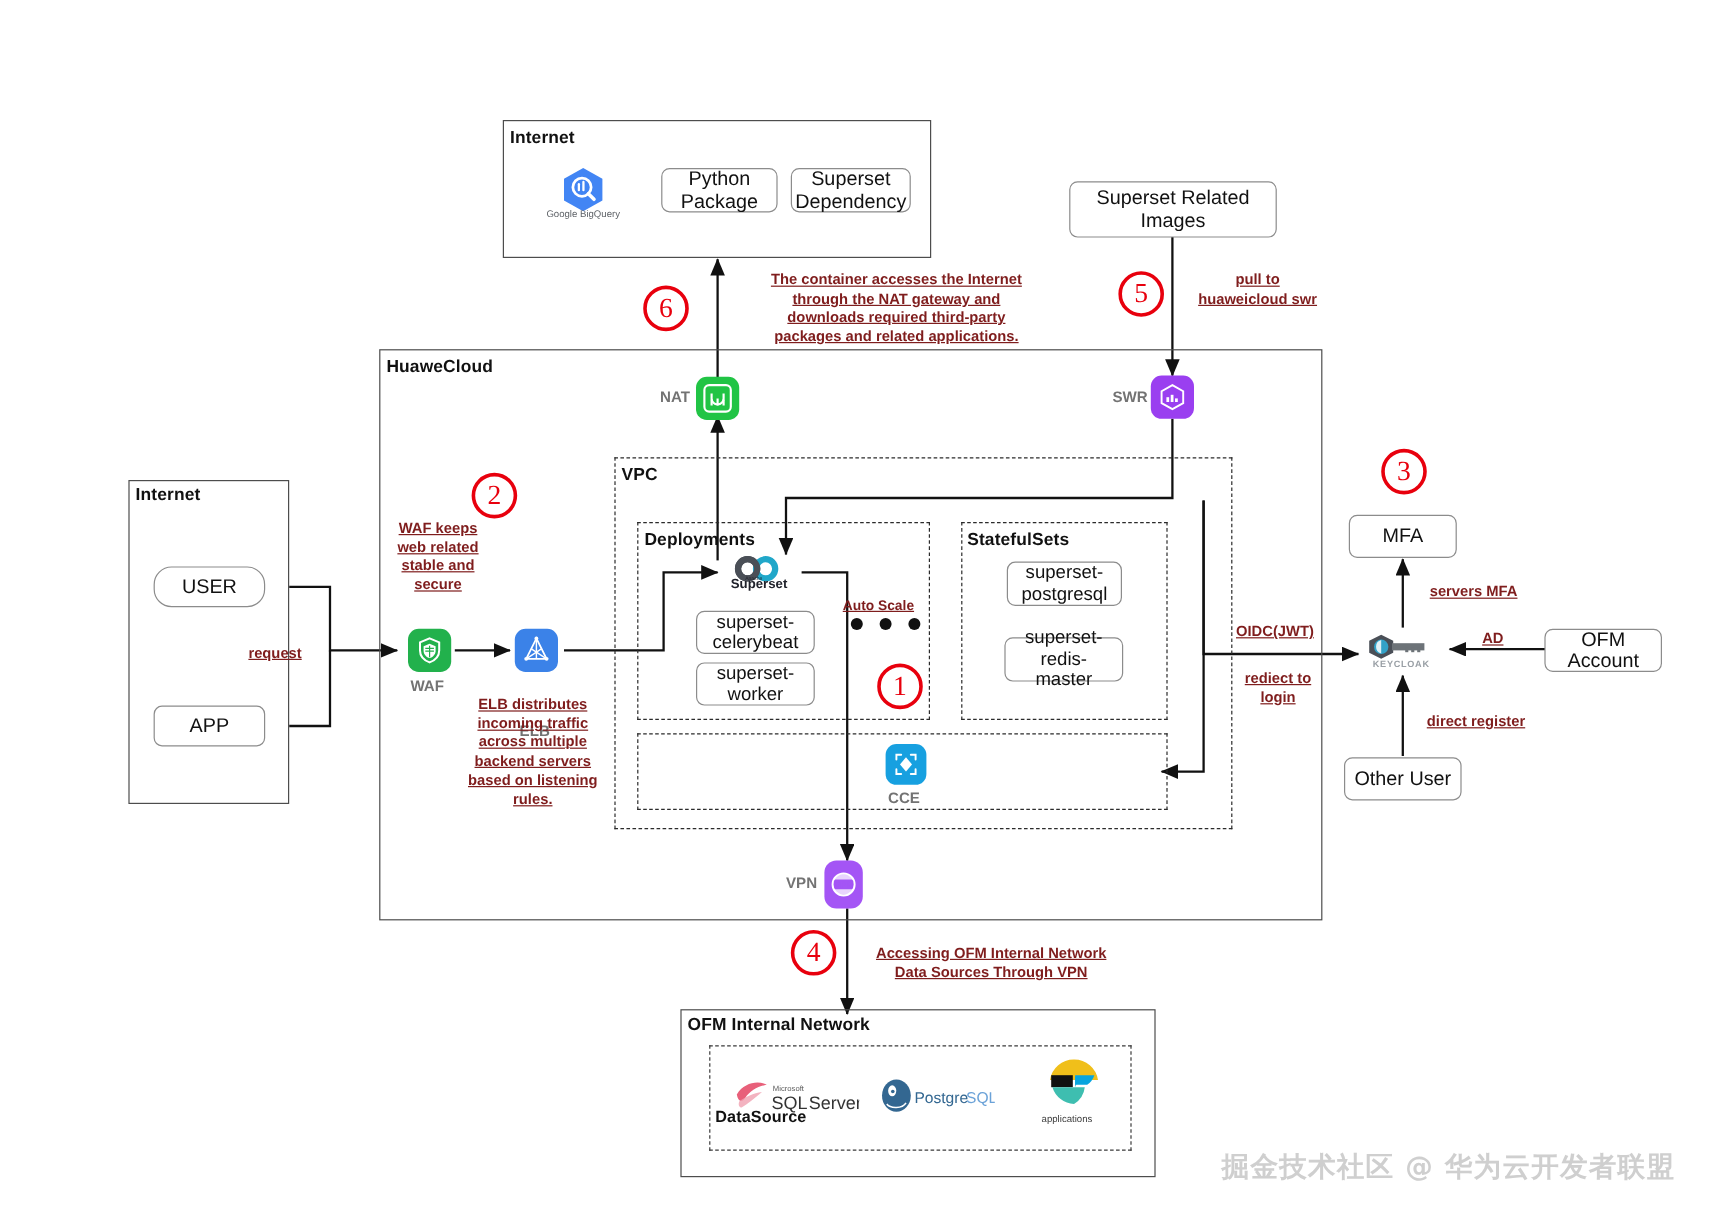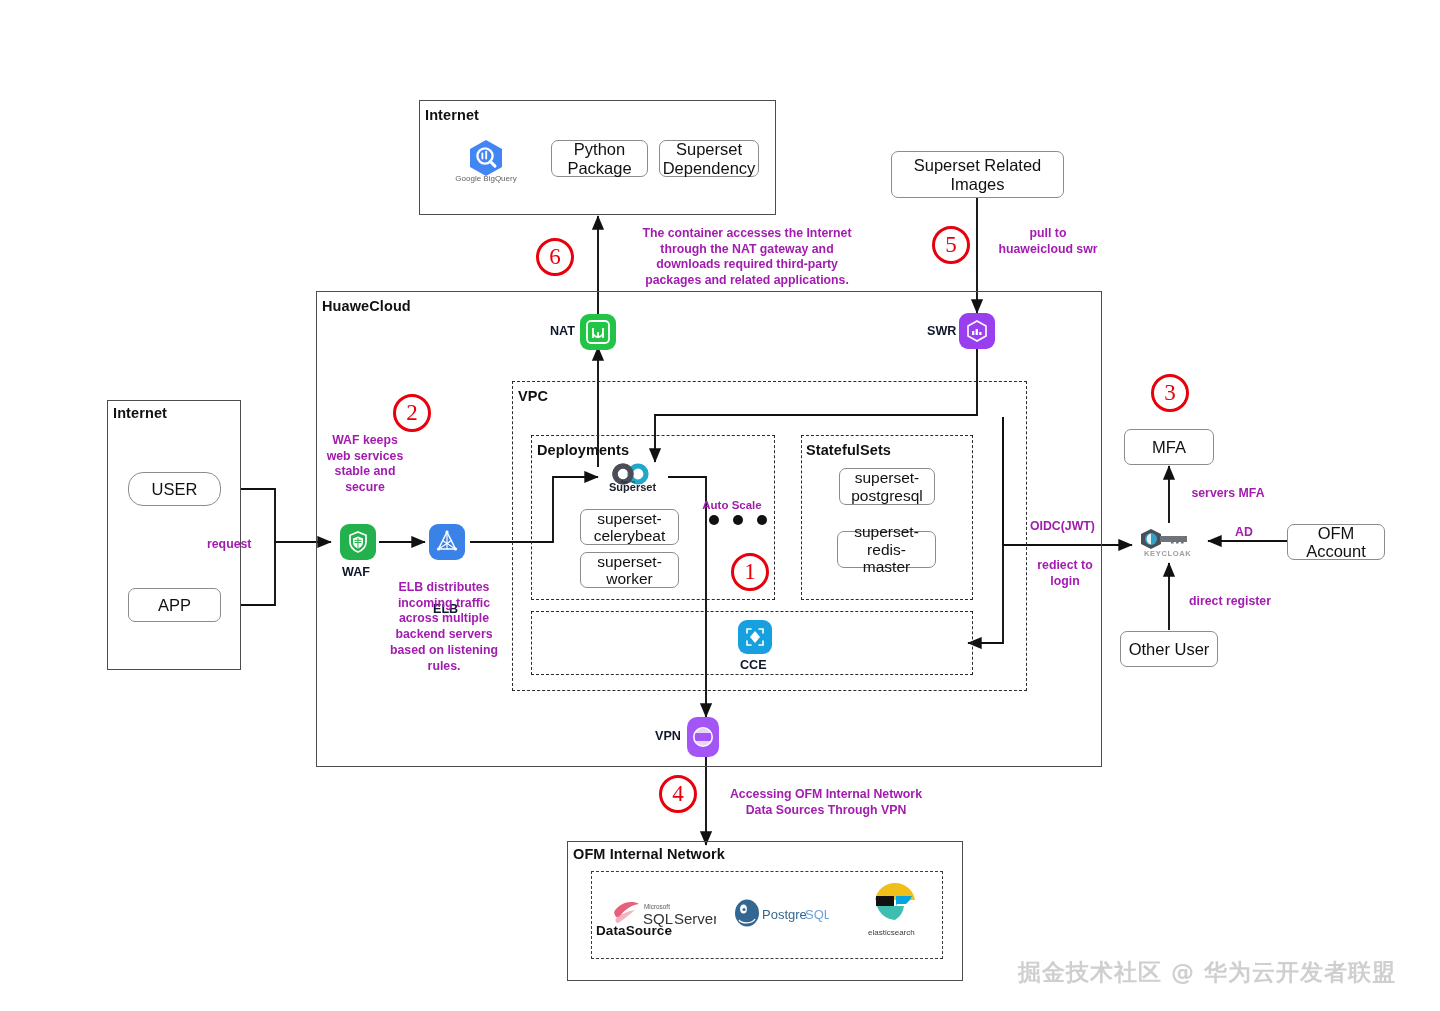--- a/index.html
+++ b/index.html
@@ -52,31 +52,32 @@
     line-height:1.12;
     color:#111;
     box-sizing:border-box;
     padding:2px 4px;
   }
   .rbox.small{font-size:15.5px;}
   .lbl{
     position:absolute;
     font-size:12.3px;
     font-weight:700;
-    color:#a21caf;
+    color:#7f1d1d;
     text-align:center;
     line-height:1.28;
     white-space:pre-line;
+    text-decoration:underline;
   }
   .lbl.left{text-align:left;}
   .icon-cap{
     position:absolute;
     font-size:12.6px;
     font-weight:700;
-    color:#0f172a;
+    color:#737373;
     white-space:nowrap;
   }
   
   .num{
     position:absolute;
     width:38px;height:38px;
     border:3px solid #e8000d;
     border-radius:50%;
     color:#e8000d;
     font-size:23px;
@@ -350,32 +351,32 @@
   <div class="svc" style="left:872px;top:880px;width:46px;height:46px;border-radius:0;">
     <svg width="46" height="46" viewBox="0 0 46 46">
       <path d="M23,3 A20,20 0 0 0 3,20 L43,20 A20,20 0 0 0 23,3 Z" fill="#f0bf1a"></path>
       <path d="M3,20 L43,20 A20,20 0 0 1 23,40 A20,20 0 0 1 3,20 Z" fill="#ffffff"></path>
       <rect x="4" y="16" width="18" height="10" fill="#111111"></rect>
       <path d="M24,16 A11,11 0 0 1 24,26 Z" fill="#07a5de"></path>
       <path d="M24,16 L40,16 A16,16 0 0 1 34,24 L24,24 Z" fill="#07a5de"></path>
       <path d="M5,26 L32,26 A19,19 0 0 1 23,40 A20,20 0 0 1 5,26 Z" fill="#3ebeb0"></path>
     </svg>
   </div>
-  <div class="es-cap" style="left:868px;top:928px;">elasticsearch</div>
+  <div class="es-cap" style="left:868px;top:928px;">applications</div>
 
   <div class="lbl" style="left:632px;top:226px;width:230px;">The container accesses the Internet
 through the NAT gateway and
 downloads required third-party
 packages and related applications.</div>
 
   <div class="lbl" style="left:988px;top:226px;width:120px;">pull to
 huaweicloud swr</div>
 
   <div class="lbl" style="left:318px;top:433px;width:94px;">WAF keeps
-web services
+web related
 stable and
 secure</div>
 
   <div class="lbl" style="left:381px;top:580px;width:126px;">ELB distributes
 incoming traffic
 across multiple
 backend servers
 based on listening
 rules.</div>
 

